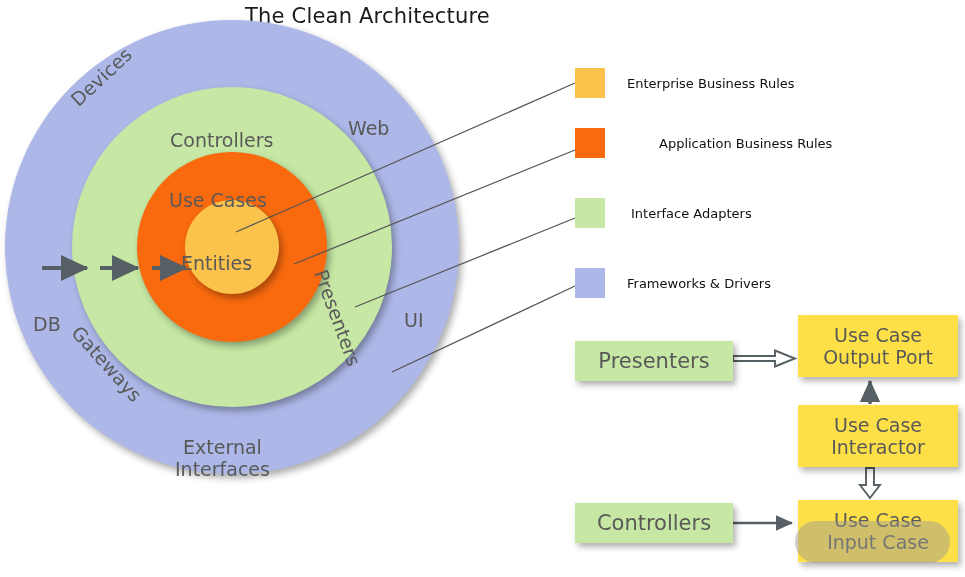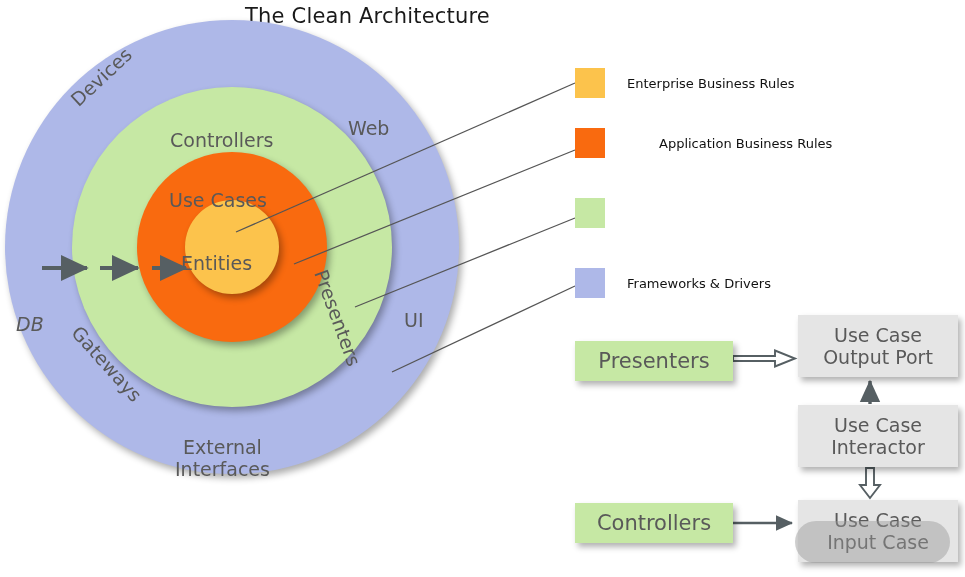--- a/index.html
+++ b/index.html
@@ -27,21 +27,21 @@
   .ring-orange{left:132px;top:132px;width:190px;height:190px;background:#f96a0f;}
   .ring-yellow{left:180px;top:180px;width:94px;height:94px;background:#fcc34c;}
 
   .clbl{
     position:absolute;color:#595959;white-space:nowrap;
     font-size:19px;line-height:1.12;
     font-family:"DejaVu Sans","Liberation Sans",sans-serif;
   }
   .lbl-devices{left:62px;top:75px;transform:rotate(-43deg);transform-origin:0 0;}
   .lbl-web{left:343px;top:98px;}
-  .lbl-db{left:11px;top:294px;font-style:italic;}
+  .lbl-db{left:28px;top:294px;}
   .lbl-ui{left:399px;top:290px;}
   .lbl-gateways{left:78px;top:302px;transform:rotate(48deg);transform-origin:0 0;}
   .lbl-presenters{left:325px;top:247px;transform:rotate(70deg);transform-origin:0 0;}
   .lbl-controllers{left:165px;top:110px;}
   .lbl-usecases{left:164px;top:170px;}
   .lbl-entities{left:176px;top:233px;}
   .lbl-external{left:170px;top:416px;text-align:center;line-height:1.18;}
 
   
   .arrows{position:absolute;left:0;top:0;width:465px;height:495px;}
@@ -70,21 +70,21 @@
 
   
   .flow{position:absolute;left:570px;top:305px;width:395px;height:272px;}
   .box{
     position:absolute;display:flex;align-items:center;justify-content:center;
     text-align:center;color:#595959;line-height:1.16;
     box-shadow:3px 4px 6px rgba(0,0,0,.3);
     font-family:"DejaVu Sans","Liberation Sans",sans-serif;
   }
   .box-green{background:#c6e8a4;font-size:21px;}
-  .box-orange{background:#e5e5e5;font-size:19px;}
+  .box-orange{background:#fde047;font-size:19px;}
   .b-presenters{left:5px;top:36px;width:158px;height:40px;}
   .b-controllers{left:5px;top:198px;width:158px;height:40px;}
   .b-out{left:228px;top:10px;width:160px;height:62px;}
   .b-inter{left:228px;top:100px;width:160px;height:62px;}
   .b-in{left:228px;top:195px;width:160px;height:62px;}
 
   .flow-svg{position:absolute;left:0;top:0;width:395px;height:272px;}
 
   
   .watermark{
@@ -155,20 +155,21 @@
     <div class="legend-row r0">
       <div class="sw sw-0"></div>
       <div class="legend-label">Enterprise Business Rules</div>
     </div>
     <div class="legend-row r1">
       <div class="sw sw-1"></div>
       <div class="legend-label">Application Business Rules</div>
     </div>
     <div class="legend-row r2">
       <div class="sw sw-2"></div>
+      <div class="legend-label">Interface Adapters</div>
     </div>
     <div class="legend-row r3">
       <div class="sw sw-3"></div>
       <div class="legend-label">Frameworks &amp; Drivers</div>
     </div>
   </div>
 
   <div class="flow">
 
     <svg class="flow-svg" viewBox="0 0 395 272">

